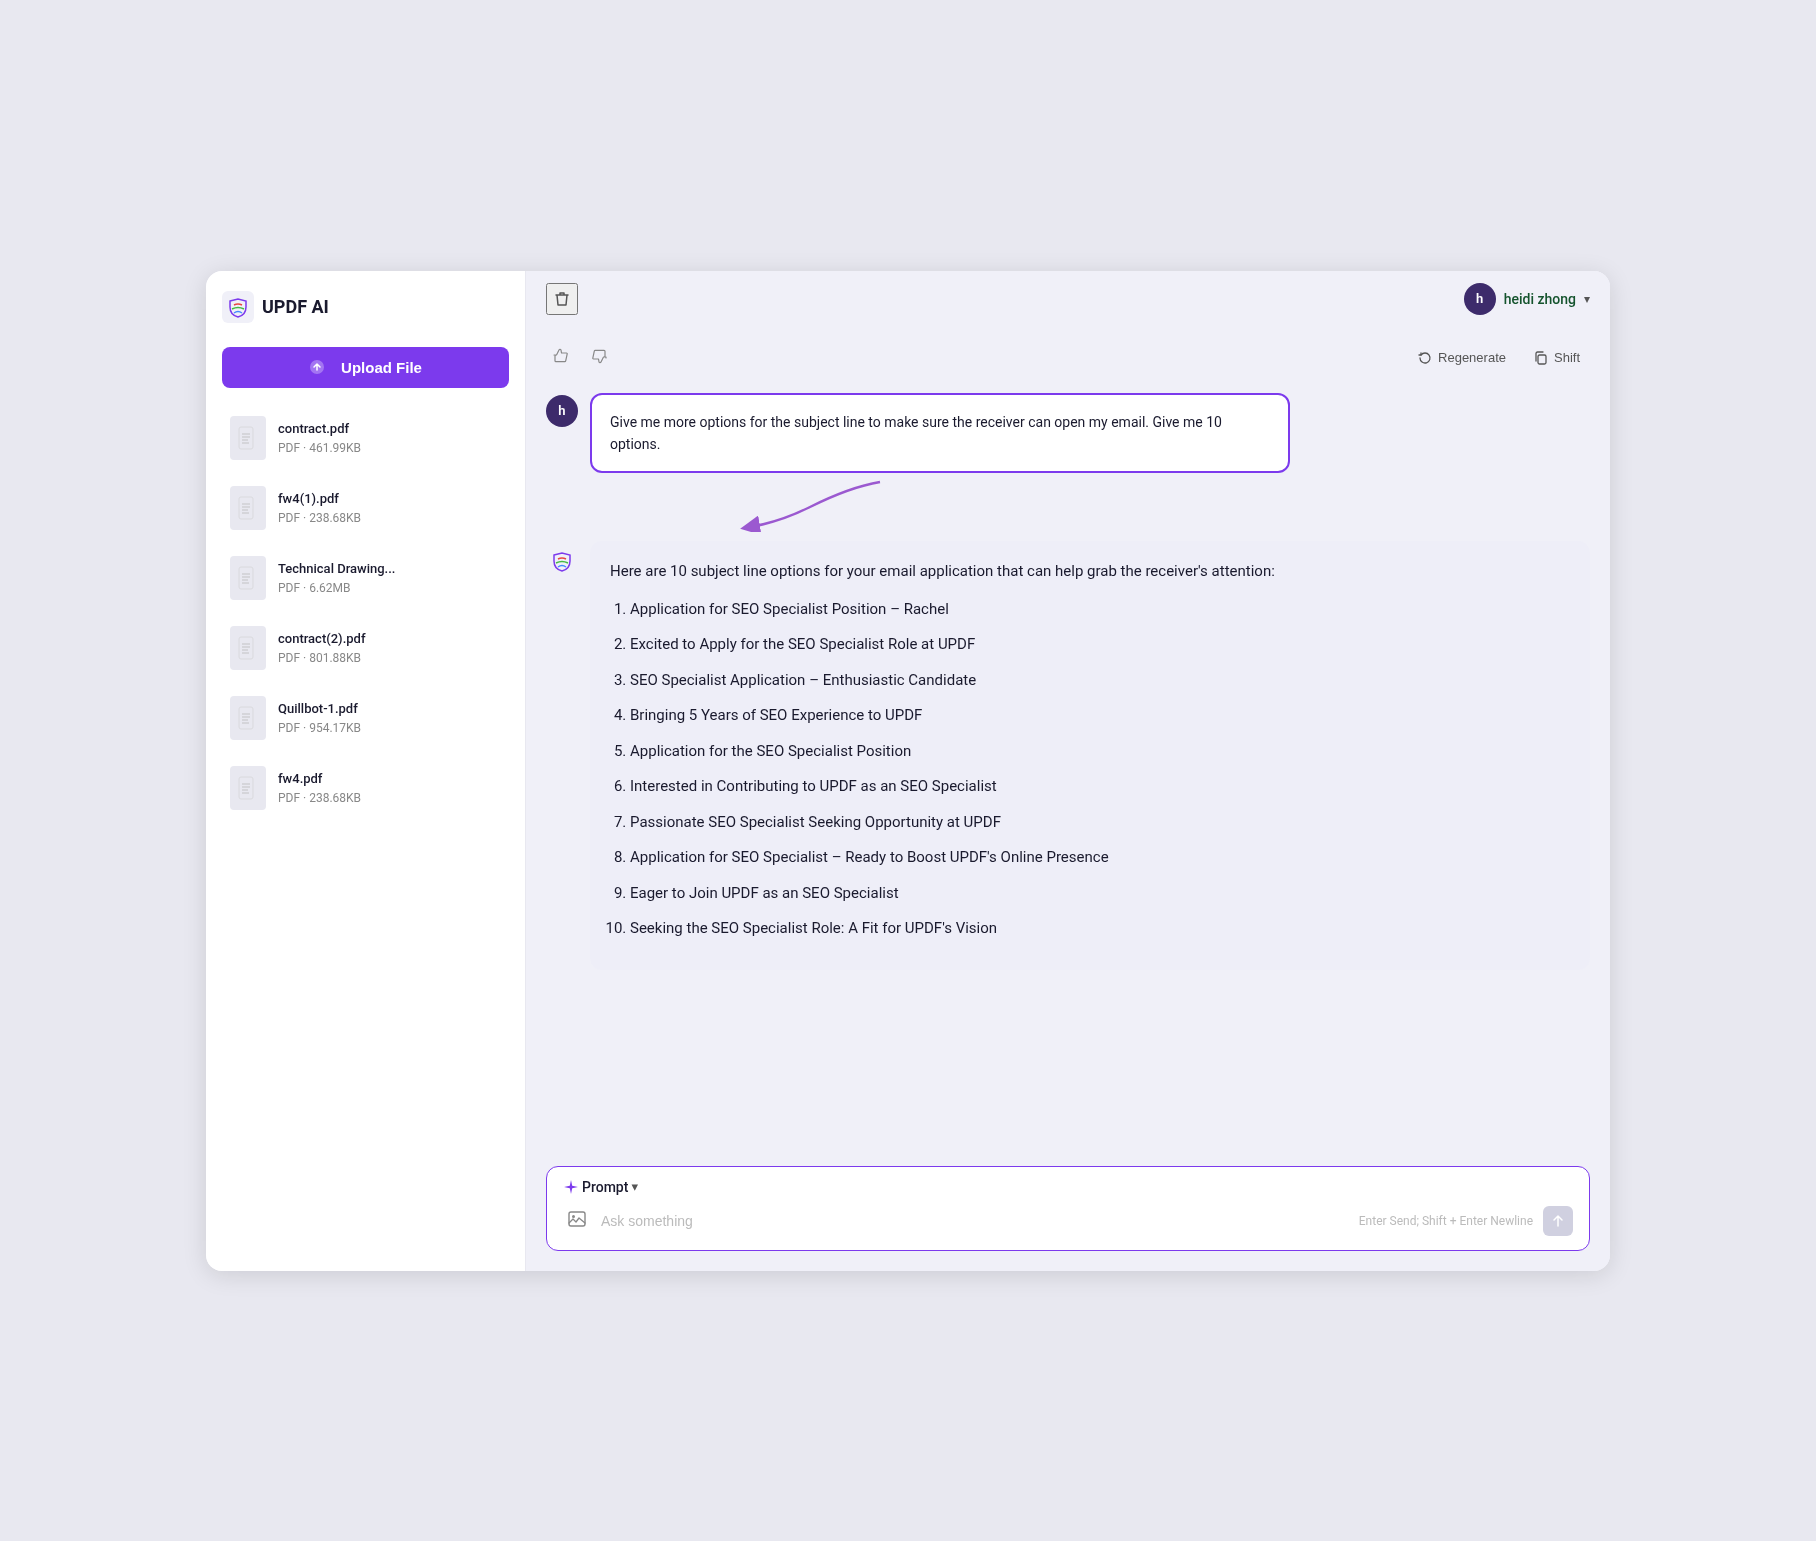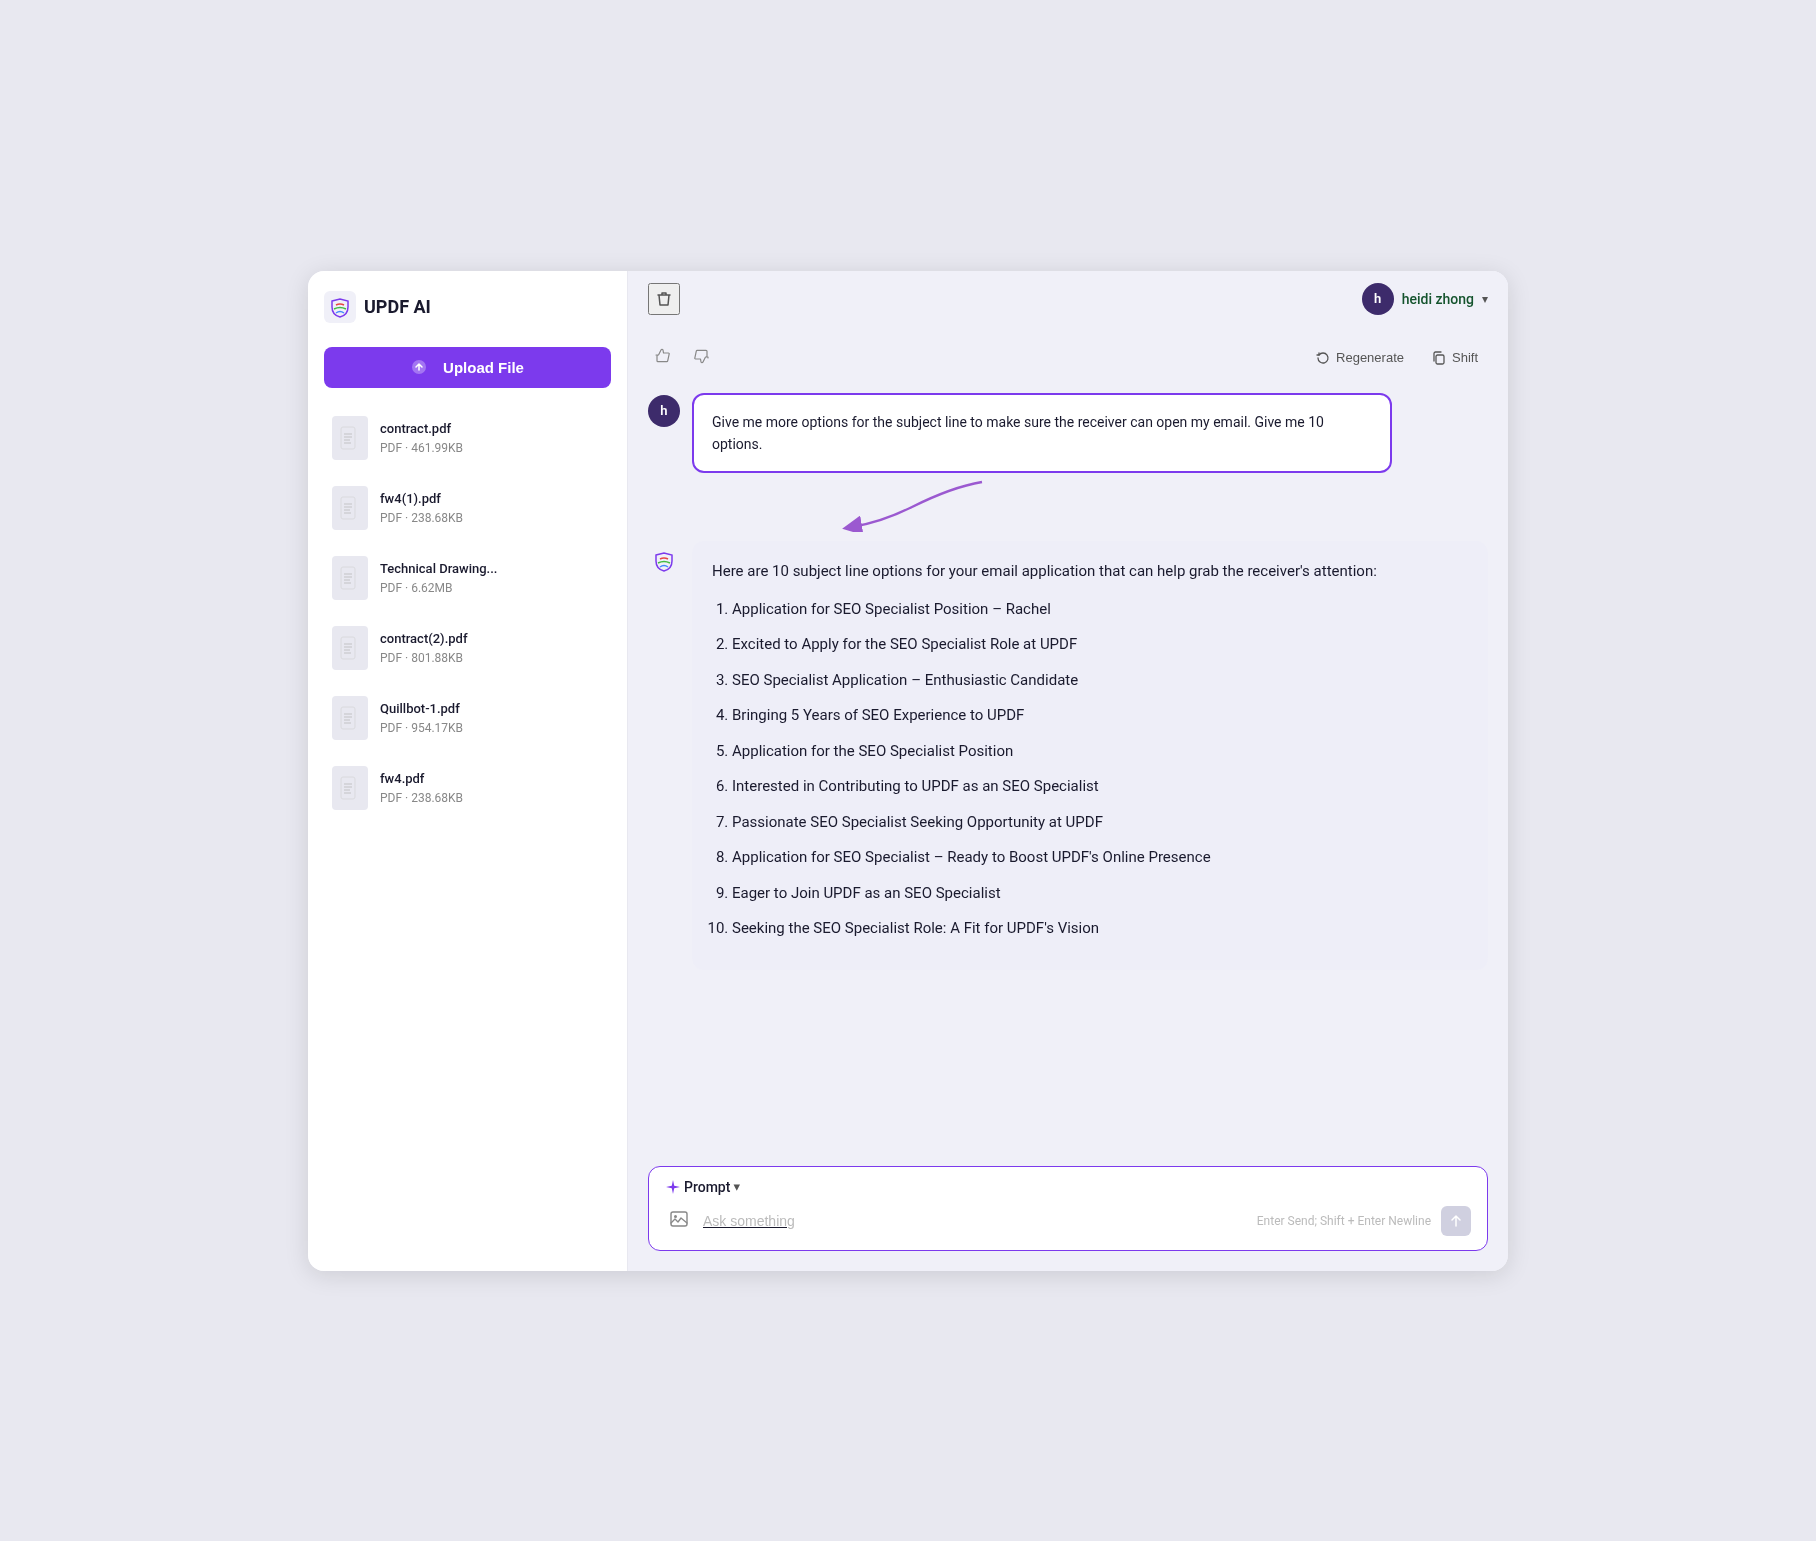--- a/index.html
+++ b/index.html
@@ -6,21 +6,21 @@
     body {
       font-family: -apple-system, BlinkMacSystemFont, 'Segoe UI', Roboto, sans-serif;
       background: #e8e8f0;
       width: 1816px;
       height: 1541px;
       display: flex;
       align-items: center;
       justify-content: center;
     }
     .app-container {
-      width: 1200px;
+      width: 1404px;
       height: 1000px;
       background: #f0f0f8;
       border-radius: 16px;
       display: flex;
       box-shadow: 0 4px 24px rgba(0,0,0,0.12);
       overflow: hidden;
     }
     
     .sidebar {
       width: 320px;
@@ -290,21 +290,20 @@
       padding: 4px;
       flex-shrink: 0;
     }
     .ask-input {
       flex: 1;
       border: none;
       outline: none;
       font-size: 14px;
       color: #1a1a2e;
       background: transparent;
-      text-decoration: underline;
     }
     .ask-input::placeholder { color: #bbb; }
     .hint-text {
       font-size: 12px;
       color: #bbb;
       white-space: nowrap;
     }
     .send-btn {
       width: 30px;
       height: 30px;

